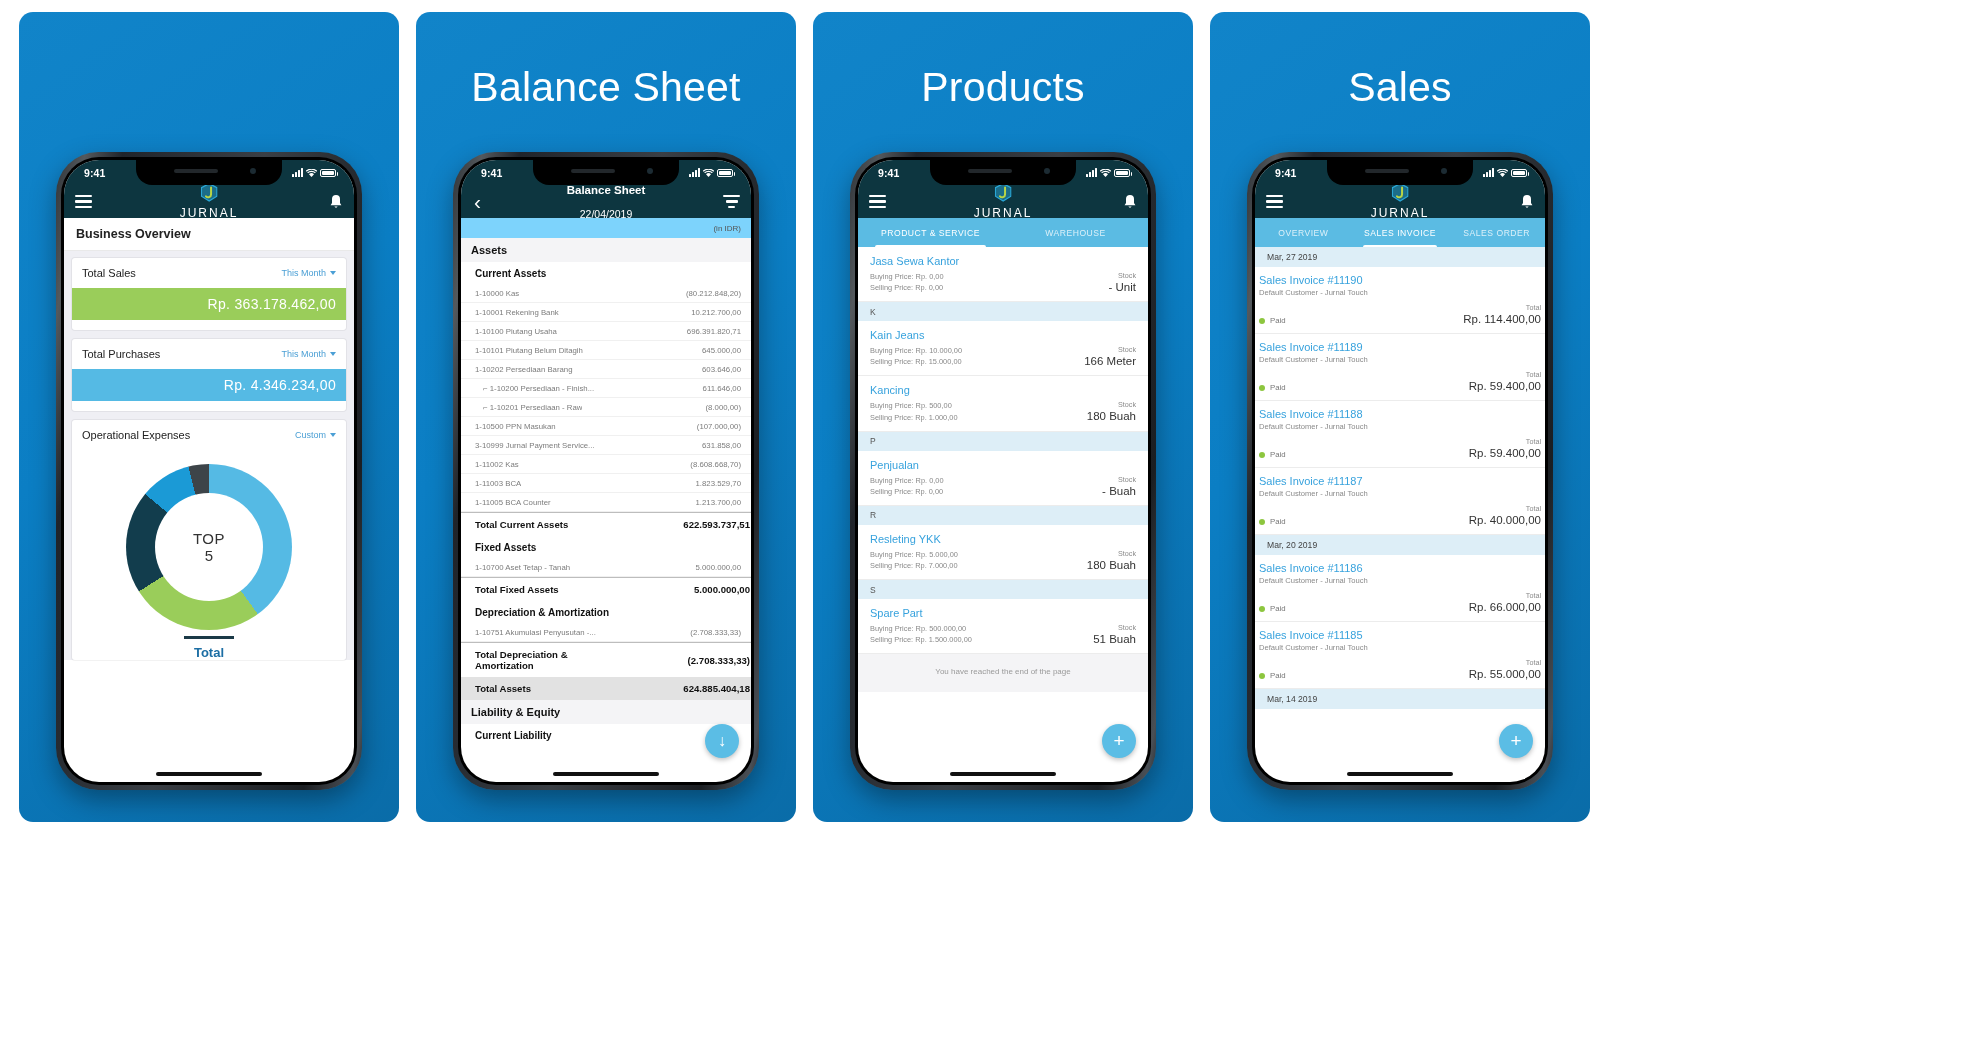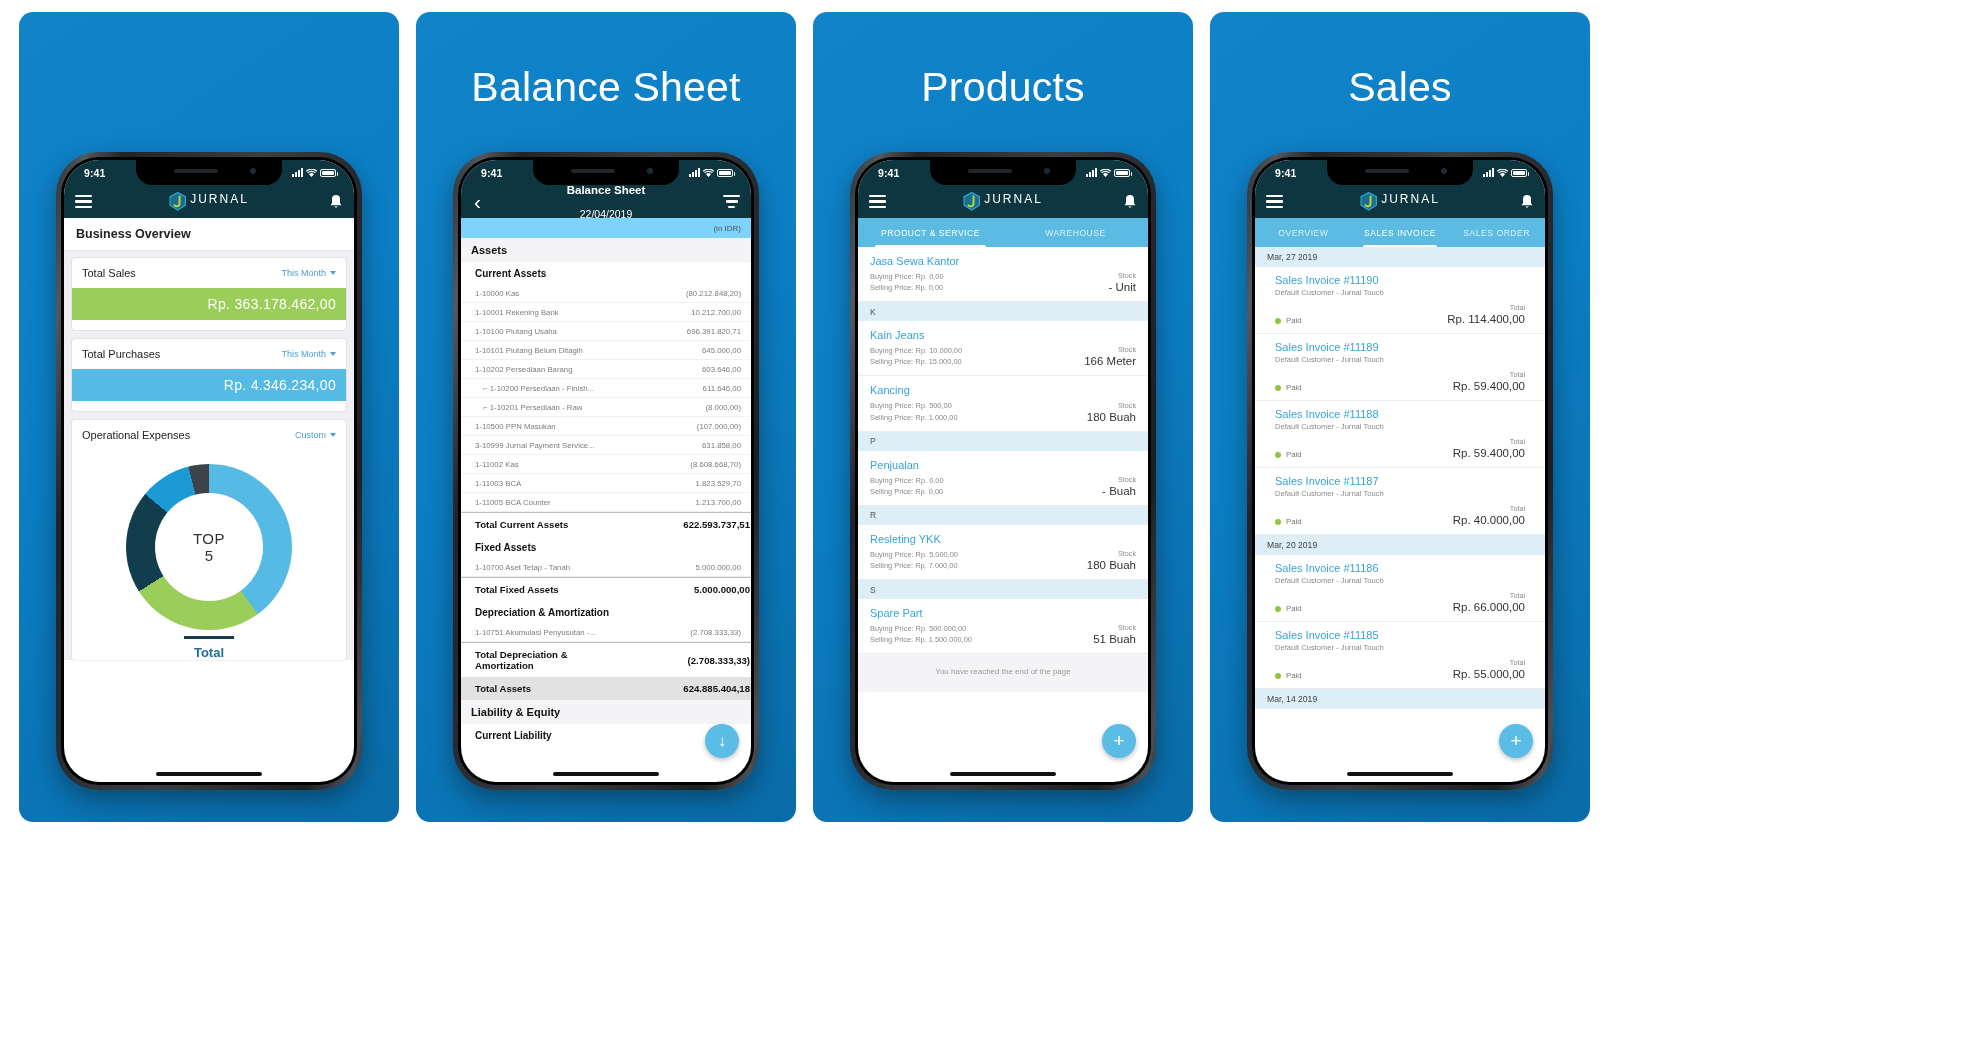--- a/index.html
+++ b/index.html
@@ -123,21 +123,21 @@
     height: 33px;
     background: #0d3640;
     display: flex;
     align-items: center;
     justify-content: space-between;
     padding: 0 11px;
     position: relative;
   }
   .hamburger { width: 17px; display: flex; flex-direction: column; gap: 3px; cursor: pointer; }
   .hamburger span { display: block; height: 2.5px; background: #fff; border-radius: 1px; }
-  .brand { display: flex; align-items: flex-start; gap: 4px; position: absolute; left: 50%; transform: translateX(-50%); }
+  .brand { display: flex; align-items: center; gap: 4px; position: absolute; left: 50%; transform: translateX(-50%); flex-direction: column; }
   .brand .logo { width: 17px; height: 19px; }
   .brand .word { color: #fff; font-size: 12px; letter-spacing: 2px; font-weight: 500; }
   .bell { width: 14px; height: 16px; position: relative; }
 
   
   .navbar.center-title { justify-content: flex-start; }
   .nav-back { color: #fff; font-size: 21px; font-weight: 300; line-height: 1; margin-left: 2px; cursor:pointer;}
   .nav-titlewrap { position: absolute; left: 50%; transform: translateX(-50%); text-align:center; }
   .nav-title { color: #fff; font-size: 11.5px; font-weight: 600; }
   .nav-sub { color: #fff; font-size: 10.5px; font-weight: 400; margin-top: 12px; }
@@ -200,31 +200,31 @@
     background: #5bbde5; color: #fff;
     display: flex; align-items: center; justify-content: center;
     font-size: 19px; font-weight: 300; box-shadow: 0 2px 5px rgba(0,0,0,0.25);
     cursor: pointer; z-index: 22;
   }
   .fab.down { font-size: 16px; }
 
   
   .prod-item { padding: 8px 12px 8px 12px; border-bottom: 1px solid #ececec; background: #fff; position: relative; }
   .prod-name { color: #37a2dd; font-size: 11px; font-weight: 500; margin-bottom: 4px; }
-  .prod-row { display: flex; justify-content: space-between; align-items: center; }
+  .prod-row { display: flex; justify-content: space-between; align-items: flex-start; }
   .prod-prices { font-size: 7.4px; color: #8a8a8a; line-height: 1.5; }
   .prod-stock { text-align: right; }
   .prod-stock .lbl { font-size: 7.2px; color: #8a8a8a; }
   .prod-stock .qty { font-size: 11.5px; color: #333; margin-top: 1px; }
   .alpha { background: #ddeef7; padding: 4.5px 12px; font-size: 8.5px; color: #555; }
   .end-note { text-align: center; font-size: 8px; color: #9a9a9a; padding: 13px 0 16px; background: #f4f4f6; }
 
   
   .sale-date { background: #ddeef7; padding: 5px 12px; font-size: 8.6px; color: #444; }
-  .sale-item { padding: 7px 20px 8px; border-bottom: 1px solid #ececec; background: #fff; }
+  .sale-item { padding: 7px 4px 8px; border-bottom: 1px solid #ececec; background: #fff; }
   .sale-title { color: #37a2dd; font-size: 11px; font-weight: 500; }
   .sale-cust { font-size: 7.6px; color: #8a8a8a; margin-top: 2px; }
   .sale-row { display: flex; justify-content: space-between; align-items: flex-end; margin-top: 6px; }
   .sale-status { display: flex; align-items: center; gap: 5px; font-size: 7.8px; color: #777; }
   .dot { width: 6px; height: 6px; border-radius: 50%; background: #8dc63f; display: block; }
   .sale-amt { text-align: right; }
   .sale-amt .lbl { font-size: 7.2px; color: #8a8a8a; }
   .sale-amt .v { font-size: 11.5px; color: #333; margin-top: 1px; }
 </style>
 </head>

